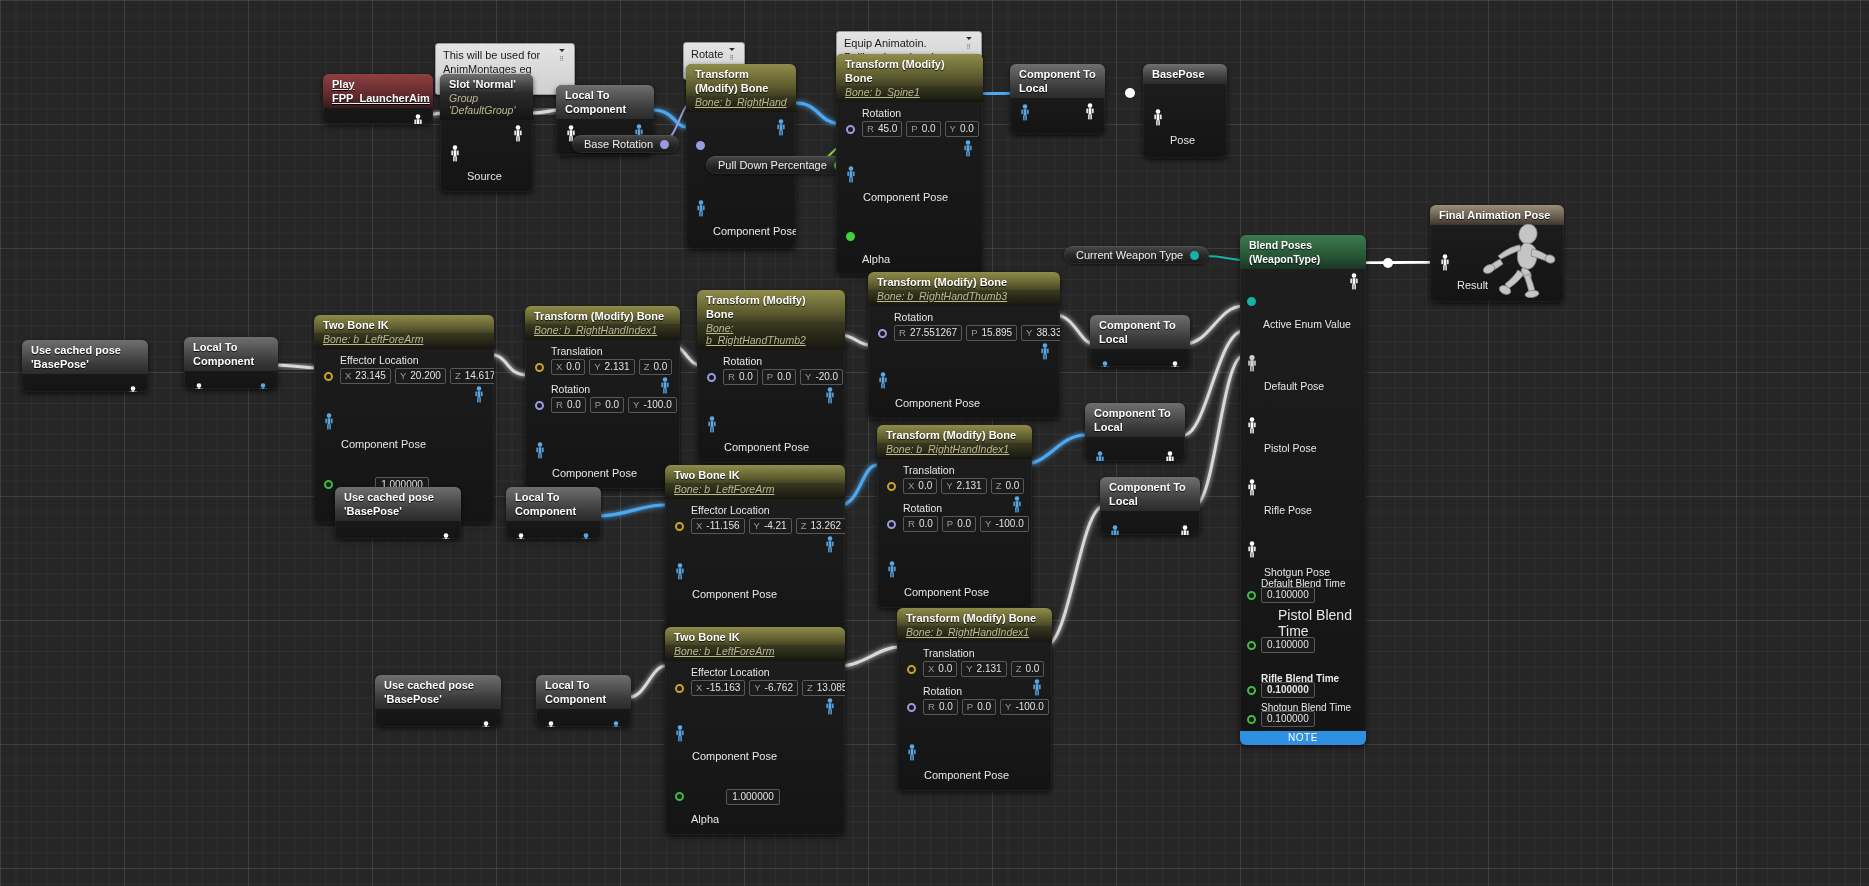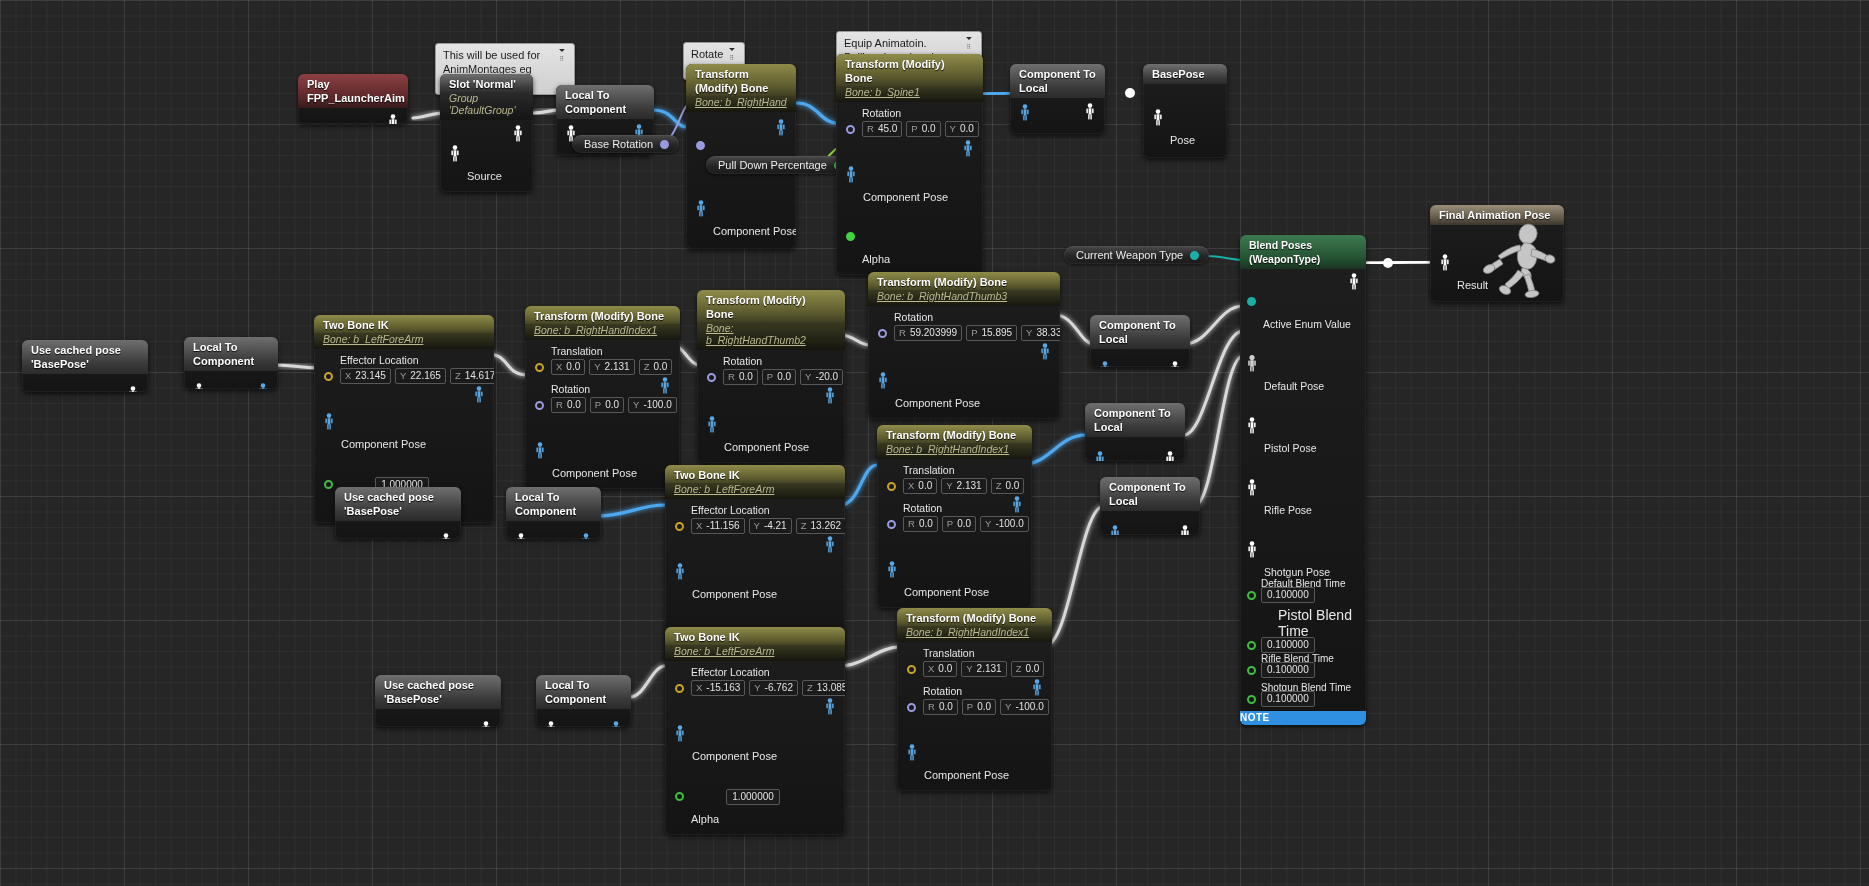--- a/index.html
+++ b/index.html
@@ -120,22 +120,22 @@
     display:flex; align-items:center; gap:6px;
     background: linear-gradient(180deg,#4a4a4a 0%, #262626 55%, #1a1a1a 100%);
     border-radius:11px;
     box-shadow: 0 1px 3px rgba(0,0,0,.6), inset 0 0 0 1px rgba(255,255,255,.06);
     color:#ececec; font-size:11px;
     padding:3px 9px 3px 12px;
     white-space:nowrap;
   }
 
   .note-bar{
-    background:#2f8fe0; color:#ffffff; 
-    font-size:10px; letter-spacing:.5px; padding:1px 0 2px; font-weight:bold;
+    background:#2f8fe0; color:#ffffff; text-align:center;
+    font-size:10px; letter-spacing:.5px; padding:1px 0 2px; font-weight:normal;
   }
   .mannequin { position:absolute; right:6px; bottom:4px; opacity:.95; }
 </style>
 </head>
 <body>
 
 <div id="canvas">
 
   <svg id="wires">
     <defs>
@@ -214,21 +214,21 @@
   </div>
   <div class="comment" style="left:683px; top:42px; width:62px; padding-right:22px;">
     <span>Rotate arm</span>
     <span class="cicons">⏷<div class="p2">⠿</div></span>
   </div>
   <div class="comment" style="left:836px; top:31px; width:146px;">
     <span>Equip Animatoin. Pulling down hands.</span>
     <span class="cicons">⏷<div class="p2">⠿</div></span>
   </div>
 
-  <div class="node" style="left:298px; top:74px; width:110px; height:50px;">
+  <div class="node" style="left:323px; top:74px; width:110px; height:50px;text-decoration:underline;">
     <div class="hdr hdr-red">Play FPP_LauncherAim</div>
     <div class="body" style="height:30px;">
       <span class="posepin" style="position:absolute; right:9px; top:6px;">
         <svg width="12" height="17" viewBox="0 0 12 17">
             <circle cx="6" cy="2.6" r="2.3" fill="#fff"></circle>
             <rect x="4.6" y="5.2" width="2.8" height="6.4" fill="#fff"></rect>
             <rect x="2.4" y="5.6" width="1.5" height="4.6" fill="#fff"></rect>
             <rect x="8.1" y="5.6" width="1.5" height="4.6" fill="#fff"></rect>
             <rect x="4.2" y="11.4" width="1.4" height="5" fill="#fff"></rect>
             <rect x="6.4" y="11.4" width="1.4" height="5" fill="#fff"></rect>
@@ -488,21 +488,21 @@
       <div class="fieldlabel">Effector Location</div>
       <div style="display:flex; align-items:center;">
         <span class="pin circ pin-yellow-h"></span>
         <div class="fields" style="margin-left:6px;">
           <span class="fbox">
               <span class="ax">X</span>
               <span>23.145</span>
             </span>
           <span class="fbox">
               <span class="ax">Y</span>
-              <span>22.165</span>
+              <span>20.200</span>
             </span>
           <span class="fbox">
               <span class="ax">Z</span>
               <span>14.617</span>
             </span>
         </div>
         <span class="posepin" style="position:absolute; right:9px; top:37px;">
           <svg width="12" height="17" viewBox="0 0 12 17">
               <circle cx="6" cy="2.6" r="2.3" fill="#5aa9e6"></circle>
               <rect x="4.6" y="5.2" width="2.8" height="6.4" fill="#5aa9e6"></rect>
@@ -651,21 +651,21 @@
   <div class="node" style="left:868px; top:272px; width:192px;">
     <div class="hdr hdr-olive">Transform (Modify) Bone</div>
     <div class="sub">Bone: b_RightHandThumb3</div>
     <div class="body" style="padding-bottom:10px;">
       <div class="fieldlabel">Rotation</div>
       <div style="display:flex; align-items:center;">
         <span class="pin circ pin-lilac-h"></span>
         <div class="fields" style="margin-left:6px;">
           <span class="fbox">
               <span class="ax">R</span>
-              <span>59.203999</span>
+              <span>27.551267</span>
             </span>
           <span class="fbox">
               <span class="ax">P</span>
               <span>15.895</span>
             </span>
           <span class="fbox">
               <span class="ax">Y</span>
               <span>38.334</span>
             </span>
         </div>
@@ -1183,21 +1183,21 @@
           <span class="inlinebox" style="margin-left:4px;">0.100000</span>
         </div>
       </div>
       <div style="margin-top:4px;">
         <div style="margin-left:32px; font-size:14px;">Pistol Blend Time</div>
         <div style="display:flex; align-items:center; margin-top:-2px;">
           <span class="pin circ pin-green-h"></span>
           <span class="inlinebox" style="margin-left:4px;">0.100000</span>
         </div>
       </div>
-      <div style="margin-top:0;">
+      <div style="margin-top:20px;font-weight:bold;">
         <div style="margin-left:15px; font-size:10px;">Rifle Blend Time</div>
         <div style="display:flex; align-items:center; margin-top:-2px;">
           <span class="pin circ pin-green-h"></span>
           <span class="inlinebox" style="margin-left:4px;">0.100000</span>
         </div>
       </div>
       <div style="margin-top:4px; margin-bottom:4px;">
         <div style="margin-left:15px; font-size:10px;">Shotgun Blend Time</div>
         <div style="display:flex; align-items:center; margin-top:-2px;">
           <span class="pin circ pin-green-h"></span>

